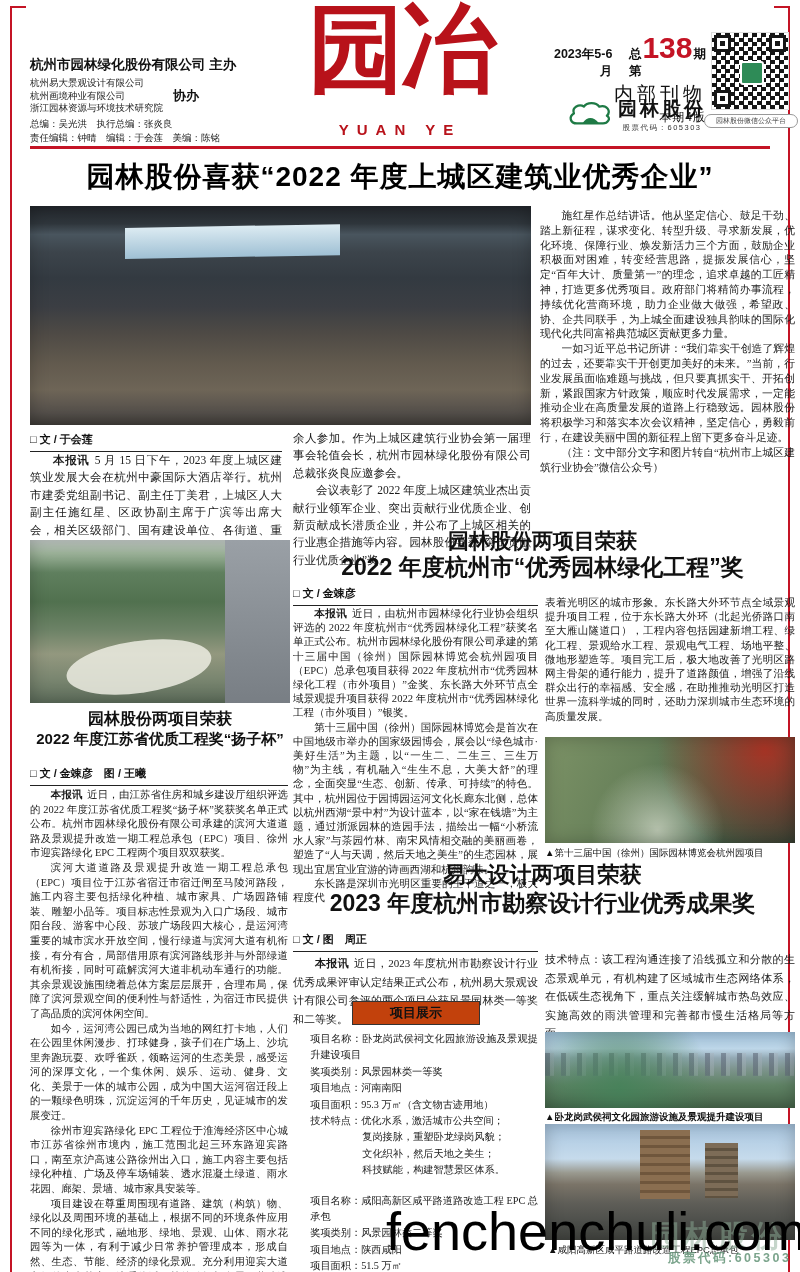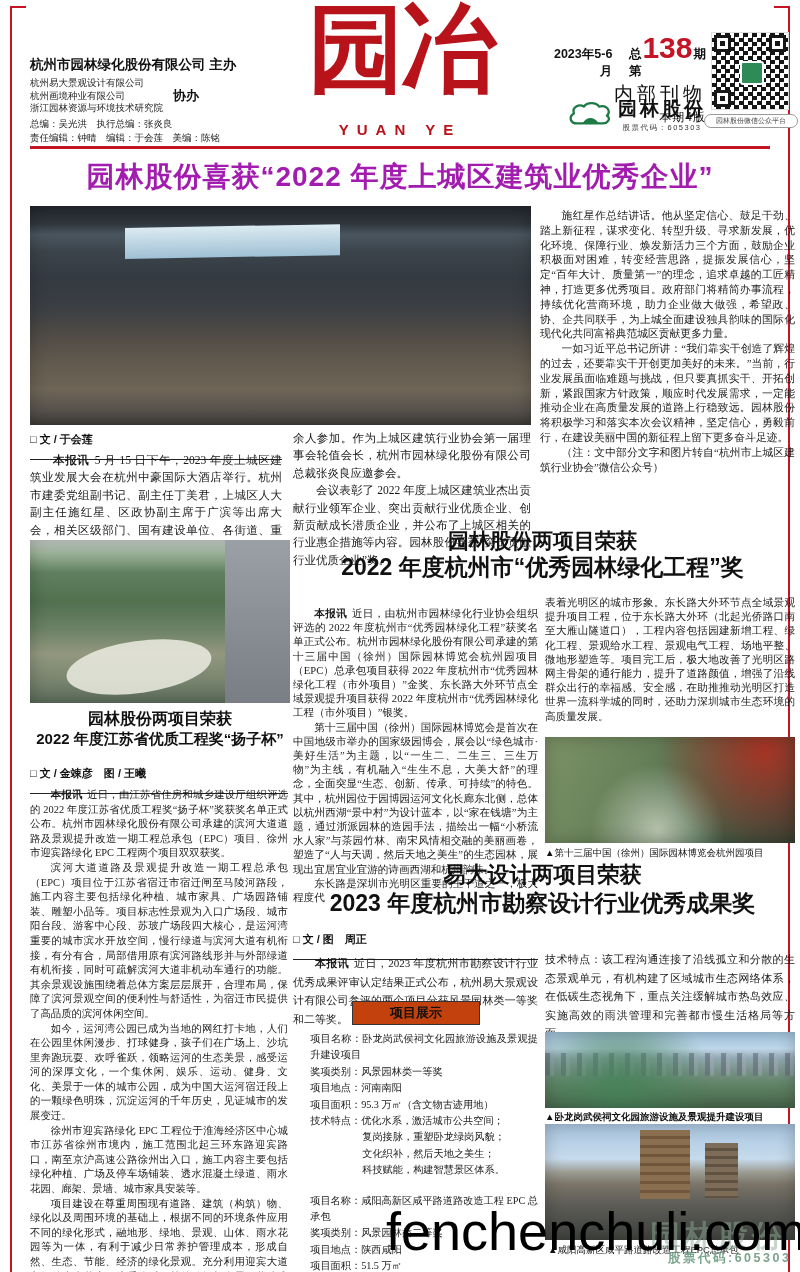--- a/index.html
+++ b/index.html
@@ -46,32 +46,32 @@
       outline:1px solid #ddd;position:absolute;}
   .qr-f{position:absolute;width:17px;height:17px;border:3px solid #161616;background:#fff;box-sizing:border-box;}
   .qr-f::before{content:"";position:absolute;inset:3px;background:#161616;}
   .qr-f1{left:2px;top:2px;} .qr-f2{right:2px;top:2px;} .qr-f3{left:2px;bottom:2px;}
   .qr-logo{position:absolute;left:28px;top:28px;width:20px;height:20px;background:#2e8b57;border:2px solid #fff;border-radius:3px;}
   .qr-caption{left:704px;top:114px;width:92px;text-align:center;font:7px "Liberation Sans",sans-serif;
       color:#444;border:1px solid #999;border-radius:7px;padding:1px 0;background:#fff;}
 
   
   .headline1{left:20px;top:158px;width:760px;text-align:center;
-      font:bold 28px "Liberation Sans",sans-serif;color:#a21caf;letter-spacing:1px;}
+      font:bold 28px "Liberation Sans",sans-serif;color:#000000;letter-spacing:1px;}
   .hl{width:505px;text-align:center;font-family:"Liberation Sans",sans-serif;font-weight:bold;color:#111;}
   .h2a{left:290px;top:527px;font-size:21px;}
   .h2b{left:290px;top:552px;font-size:23px;}
   .h3{width:260px;text-align:center;font-family:"Liberation Sans",sans-serif;font-weight:bold;color:#111;}
   .h3a{left:30px;top:709px;font-size:16px;}
   .h3b{left:30px;top:730px;font-size:15px;}
   .h4a{left:290px;top:860px;font-size:22px;}
   .h4b{left:290px;top:888px;font-size:23px;}
 
   
-  .byline{font:bold 11px "Liberation Sans",sans-serif;color:#111;border-bottom:1.5px solid #222;padding-bottom:12px;}
+  .byline{font:bold 11px "Liberation Sans",sans-serif;color:#111;border-bottom:1.5px solid #222;padding-bottom:4px;}
   .byline1{left:30px;top:432px;width:252px;}
   .byline2{left:293px;top:586px;width:245px;}
   .byline3{left:30px;top:766px;width:258px;}
   .byline4{left:293px;top:932px;width:245px;}
 
   
   .news{text-align:justify;color:#1a1a1a;}
   .news p{margin:0;text-indent:2em;}
   .news p.noind{text-indent:0;}
   .lead{font-family:"Liberation Sans",sans-serif;font-weight:bold;margin-right:.45em;}
@@ -214,20 +214,21 @@
   <div class="abs news a1c1">
     <p><b class="lead">本报讯</b><span>5 月 15 日下午，2023 年度上城区建筑业发展大会在杭州中豪国际大酒店举行。杭州市建委党组副书记、副主任丁美君，上城区人大副主任施红星、区政协副主席于广滨等出席大会，相关区级部门、国有建设单位、各街道、重点建筑企业以及在建工地建设、施工和监理单位代表等 300</span></p>
   </div>
   <div class="abs news a1c2">
     <p class="noind">余人参加。作为上城区建筑行业协会第一届理事会轮值会长，杭州市园林绿化股份有限公司总裁张炎良应邀参会。</p>
     <p>会议表彰了 2022 年度上城区建筑业杰出贡献行业领军企业、突出贡献行业优质企业、创新贡献成长潜质企业，并公布了上城区相关的行业惠企措施等内容。园林股份喜获“突出贡献行业优质企业”奖。</p>
   </div>
 
   <div class="abs hl h2a">园林股份两项目荣获</div>
   <div class="abs hl h2b">2022 年度杭州市“优秀园林绿化工程”奖</div>
+  <div class="abs byline byline2">□ 文 / 金竦彦</div>
   <div class="abs news a2c1">
     <p><b class="lead">本报讯</b><span>近日，由杭州市园林绿化行业协会组织评选的 2022 年度杭州市“优秀园林绿化工程”获奖名单正式公布。杭州市园林绿化股份有限公司承建的第十三届中国（徐州）国际园林博览会杭州园项目（EPC）总承包项目获得 2022 年度杭州市“优秀园林绿化工程（市外项目）”金奖、东长路大外环节点全域景观提升项目获得 2022 年度杭州市“优秀园林绿化工程（市外项目）”银奖。</span></p>
     <p>第十三届中国（徐州）国际园林博览会是首次在中国地级市举办的国家级园博会，展会以“绿色城市·美好生活”为主题，以“一生二、二生三、三生万物”为主线，有机融入“生生不息，大美大舒”的理念，全面突显“生态、创新、传承、可持续”的特色。其中，杭州园位于园博园运河文化长廊东北侧，总体以杭州西湖“景中村”为设计蓝本，以“家在钱塘”为主题，通过浙派园林的造园手法，描绘出一幅“小桥流水人家”与茶园竹林、南宋风情相交融的美丽画卷，塑造了“人与天调，然后天地之美生”的生态园林，展现出宜居宜业宜游的诗画西湖和杭州韵味。</p>
     <p>东长路是深圳市光明区重要的主干道之一，极大程度代</p>
   </div>
   <div class="abs news a2c2">
     <p class="noind">表着光明区的城市形象。东长路大外环节点全域景观提升项目工程，位于东长路大外环（北起光侨路口南至大雁山隧道口），工程内容包括园建新增工程、绿化工程、景观给水工程、景观电气工程、场地平整、微地形塑造等。项目完工后，极大地改善了光明区路网主骨架的通行能力，提升了道路颜值，增强了沿线群众出行的幸福感、安全感，在助推推动光明区打造世界一流科学城的同时，还助力深圳城市生态环境的高质量发展。</p>
   </div>
   <div class="photo photo-garden"></div>
   <div class="abs caption cap-a2">▲第十三届中国（徐州）国际园林博览会杭州园项目</div>

